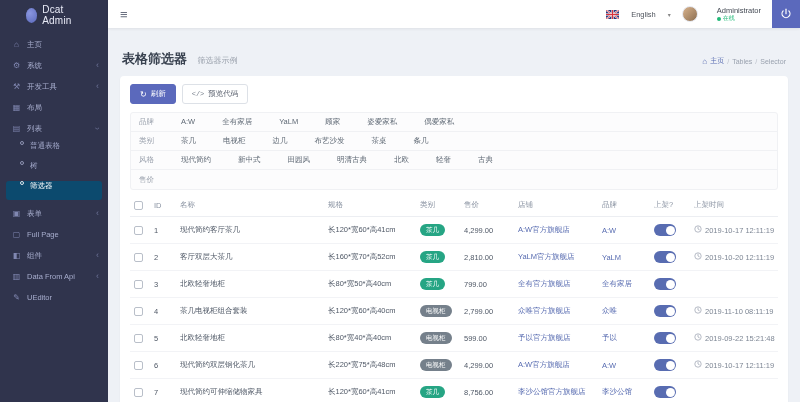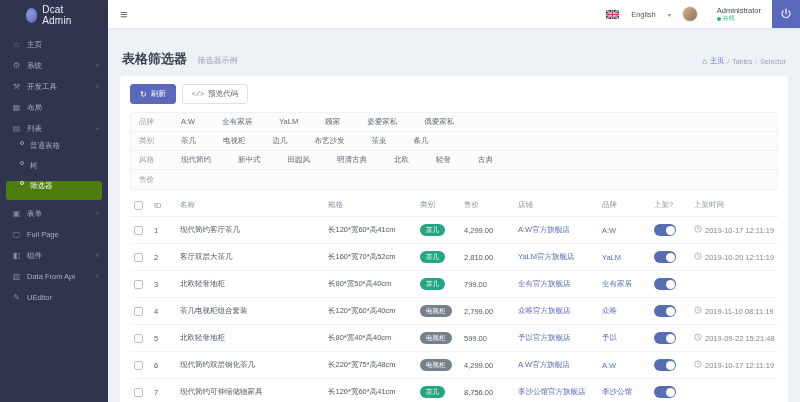--- a/index.html
+++ b/index.html
@@ -18,21 +18,21 @@
     font-size:7.5px;color:#a7adcd;cursor:pointer}
   .menu-item .mi-icon{width:11px;font-size:8px;color:#8087b1;margin-right:5px;text-align:center}
   .menu-item .mi-label{flex:1;white-space:nowrap}
   .menu-item .chev{font-size:9px;color:#6d7398;line-height:1}
   .chev.down{transform:rotate(-90deg)}
   .submenu{padding:1px 0 2px}
   .submenu-item{display:flex;align-items:flex-start;height:19px;margin:1px 6px;
     padding:0 6px 0 14px;font-size:7.5px;color:#9da3c4;border-radius:3px;cursor:pointer}
   .submenu-item .dot{width:4px;height:4px;border:1px solid currentColor;border-radius:50%;
     margin-right:6px;opacity:.85;flex-shrink:0}
-  .submenu-item.active{background:#4d7c0f;color:#fff}
+  .submenu-item.active{background:#0c4a6e;color:#fff}
 
   
   .main{flex:1;display:flex;flex-direction:column;min-width:0}
   .topbar{height:28px;background:#fff;display:flex;align-items:center;padding-left:12px;
     box-shadow:0 1px 3px rgba(0,0,0,.07);position:relative;z-index:2;flex-shrink:0}
   .hamburger{font-size:13px;color:#6a7080;line-height:1;cursor:pointer}
   .topbar-right{margin-left:auto;display:flex;align-items:center;gap:11px;height:100%}
   .lang{display:flex;align-items:center;gap:12px;font-size:7.5px;color:#50555e;cursor:pointer}
   .caret{font-size:6px;color:#888}
   .user{display:flex;align-items:center;gap:19px;cursor:pointer}

